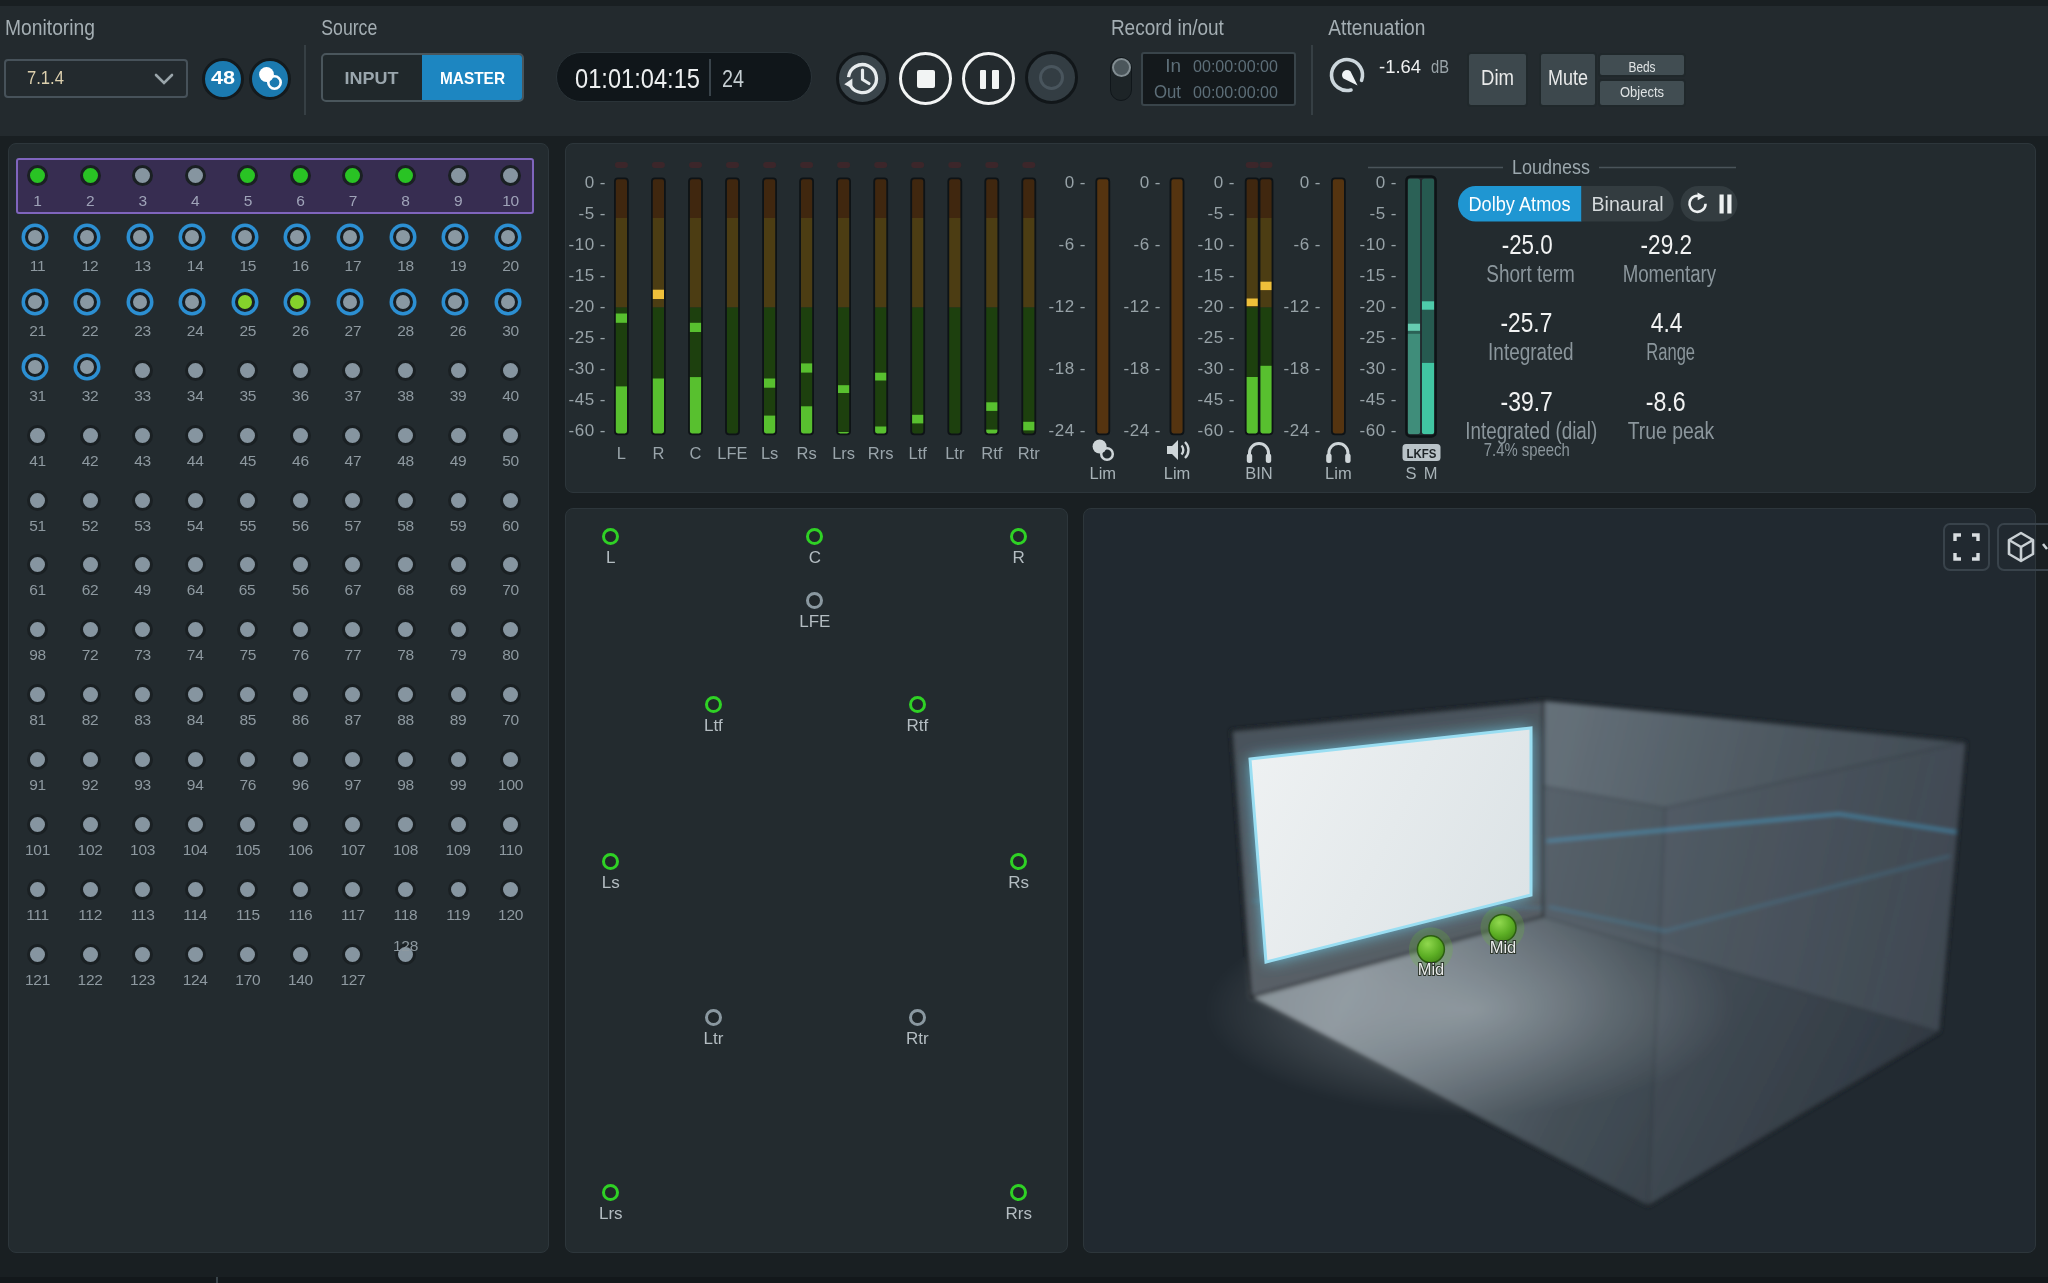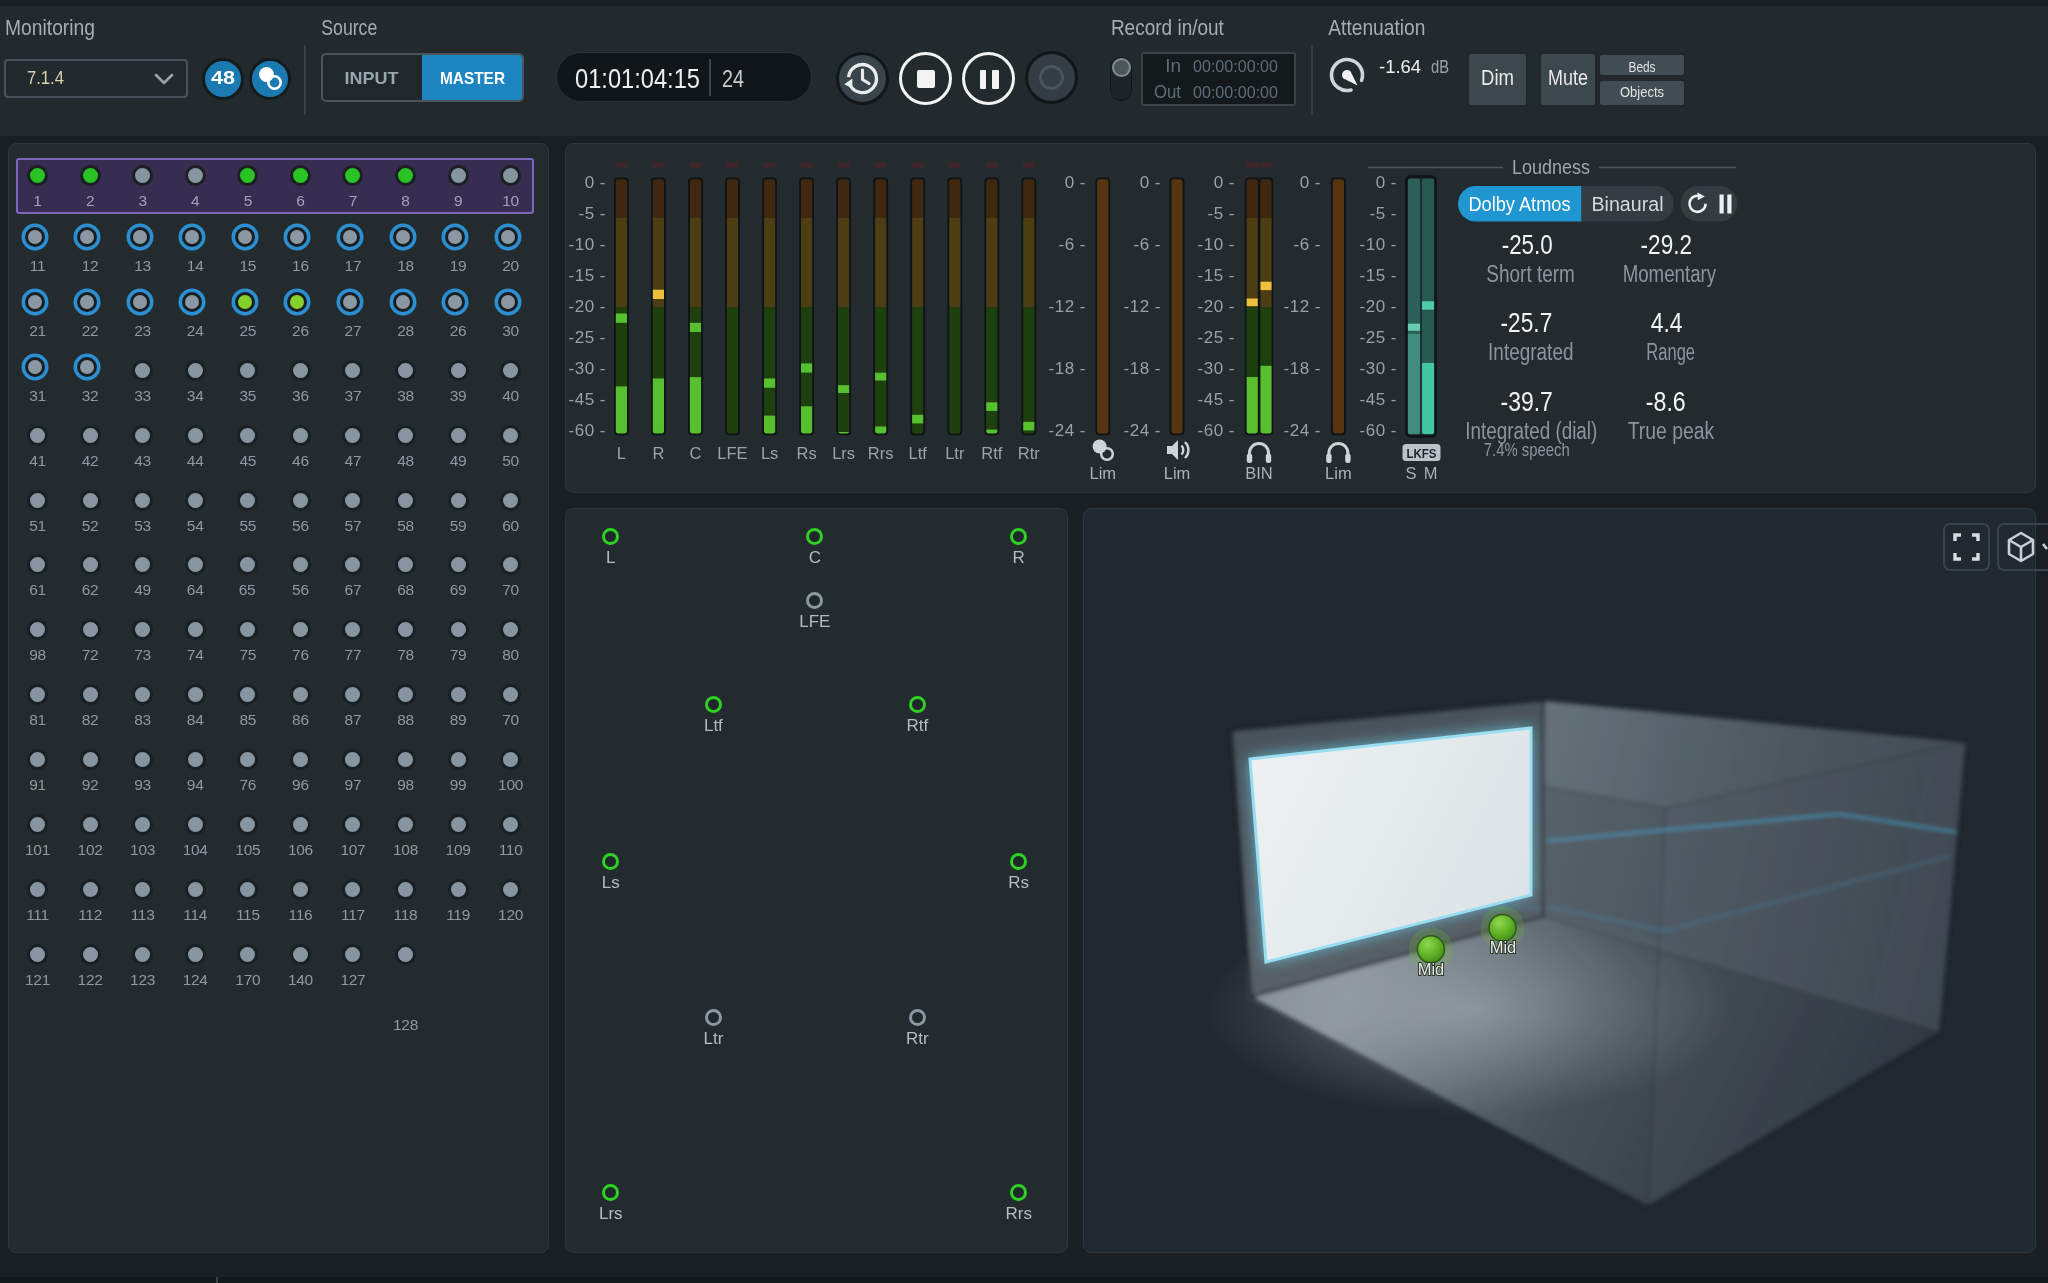--- a/index.html
+++ b/index.html
@@ -334,21 +334,21 @@
     <div class="num" style="left:120.6px;top:970.8px">123</div>
     <div class="c0" style="left:184.7px;top:943.8px"></div>
     <div class="num" style="left:173.2px;top:970.8px">124</div>
     <div class="c0" style="left:237.3px;top:943.8px"></div>
     <div class="num" style="left:225.8px;top:970.8px">170</div>
     <div class="c0" style="left:289.9px;top:943.8px"></div>
     <div class="num" style="left:278.4px;top:970.8px">140</div>
     <div class="c0" style="left:342.4px;top:943.8px"></div>
     <div class="num" style="left:330.9px;top:970.8px">127</div>
     <div class="c0" style="left:395.0px;top:943.8px"></div>
-    <div class="num" style="left:383.5px;top:1016px">128</div>
+    <div class="num" style="left:383.5px;top:937px">128</div>
     <div class="panel" style="left:565px;top:143px;width:1471px;height:350px"></div>
     <svg class="abs" style="left:565px;top:143px" width="1475" height="350" viewBox="565 143 1475 350">
       <text x="606.0" y="187.5" font-size="17" fill="#97a2a7" text-anchor="end" letter-spacing="0.5">0 -</text>
       <text x="606.0" y="218.6" font-size="17" fill="#97a2a7" text-anchor="end" letter-spacing="0.5">-5 -</text>
       <text x="606.0" y="249.7" font-size="17" fill="#97a2a7" text-anchor="end" letter-spacing="0.5">-10 -</text>
       <text x="606.0" y="280.8" font-size="17" fill="#97a2a7" text-anchor="end" letter-spacing="0.5">-15 -</text>
       <text x="606.0" y="311.9" font-size="17" fill="#97a2a7" text-anchor="end" letter-spacing="0.5">-20 -</text>
       <text x="606.0" y="343.0" font-size="17" fill="#97a2a7" text-anchor="end" letter-spacing="0.5">-25 -</text>
       <text x="606.0" y="374.1" font-size="17" fill="#97a2a7" text-anchor="end" letter-spacing="0.5">-30 -</text>
       <text x="606.0" y="405.2" font-size="17" fill="#97a2a7" text-anchor="end" letter-spacing="0.5">-45 -</text>

